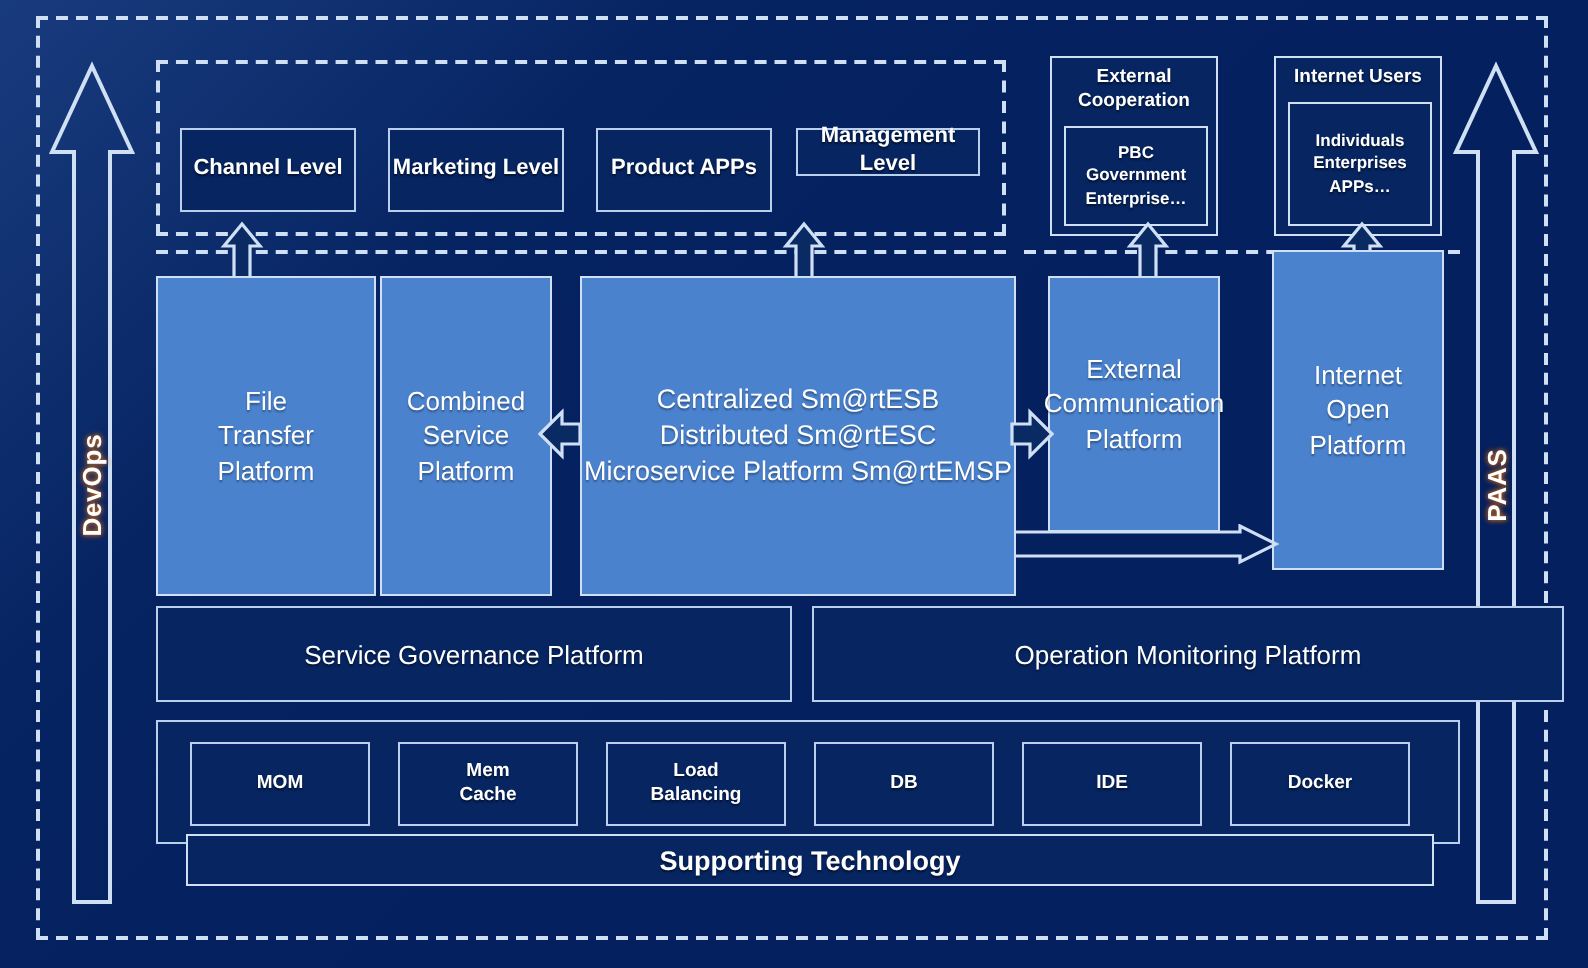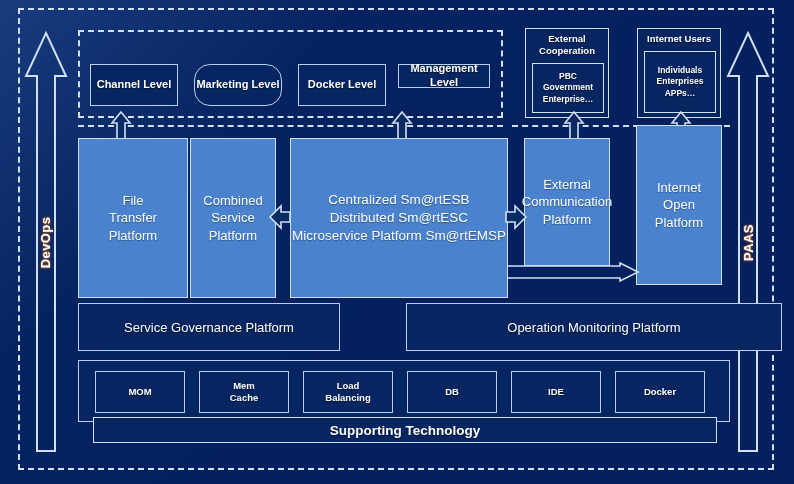--- a/index.html
+++ b/index.html
@@ -137,25 +137,25 @@
     <div class="lbl">
         <span>PAAS</span>
       </div>
   </div>
 
   <div class="level-group"></div>
 
   <div class="obox" style="left:90px;top:64px;width:88px;height:42px;">
     <span>Channel Level</span>
   </div>
-  <div class="obox" style="left:194px;top:64px;width:88px;height:42px;border-radius:16px;">
+  <div class="obox" style="left:194px;top:64px;width:88px;height:42px;">
     <span>Marketing Level</span>
   </div>
   <div class="obox" style="left:298px;top:64px;width:88px;height:42px;">
-    <span>Docker Level</span>
+    <span>Product APPs</span>
   </div>
   <div class="obox" style="left:398px;top:64px;width:92px;height:24px;">
     <span>Management Level</span>
   </div>
 
   <div class="ext-outer" style="left:525px;top:28px;width:84px;height:90px;">
     <div class="ext-title">External
 Cooperation</div>
     <div class="ext-inner" style="left:6px;top:34px;width:72px;height:50px;">PBC Government
 Enterprise…</div>
@@ -233,21 +233,21 @@
       <polygon points="22,14 11,3 11,9 2,9 2,19 11,19 11,25" fill="#0a2a63" stroke="#cfe0f5" stroke-width="1.6"></polygon>
     </svg>
   </div>
 
   <div class="ar" style="left:508px;top:262px;">
     <svg width="132" height="26" viewBox="0 0 132 26">
       <polyline points="0,4 112,4 112,1 130,10 112,19 112,16 0,16" fill="none" stroke="#cfe0f5" stroke-width="1.6" stroke-linejoin="miter"></polyline>
     </svg>
   </div>
 
-  <div class="bar" style="left:78px;top:303px;width:262px;height:48px;">
+  <div class="bar" style="left:78px;top:303px;width:318px;height:48px;">
     <span>Service Governance Platform</span>
   </div>
   <div class="bar" style="left:406px;top:303px;width:376px;height:48px;">
     <span>Operation Monitoring Platform</span>
   </div>
 
   <div class="support-wrap">
     <div class="tech" style="left:16px;width:90px;">
       <span>MOM</span>
     </div>

